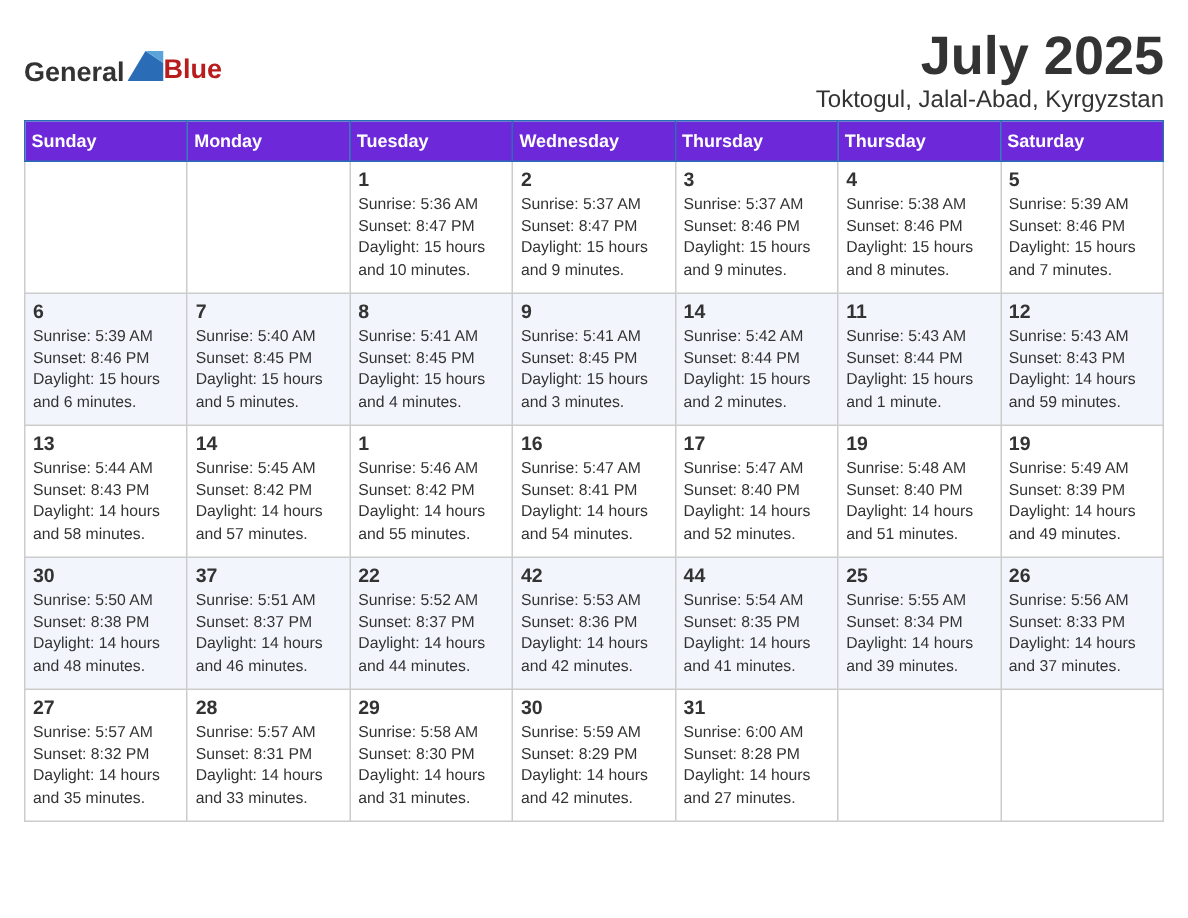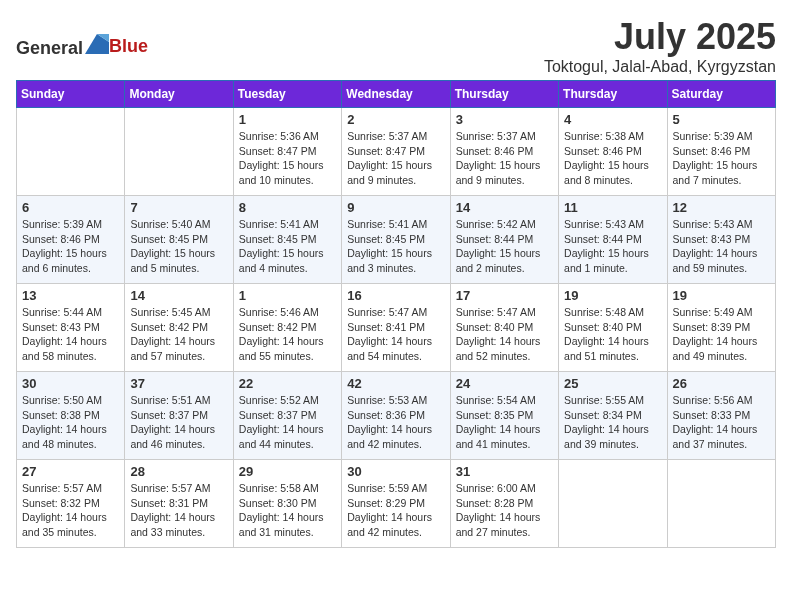--- a/index.html
+++ b/index.html
@@ -220,21 +220,21 @@
         </td>
         <td>
           <span class="day-number">22</span>
           <div class="day-info">Sunrise: 5:52 AM<br>Sunset: 8:37 PM<br>Daylight: 14 hours and 44 minutes.</div>
         </td>
         <td>
           <span class="day-number">42</span>
           <div class="day-info">Sunrise: 5:53 AM<br>Sunset: 8:36 PM<br>Daylight: 14 hours and 42 minutes.</div>
         </td>
         <td>
-          <span class="day-number">24</span>
+          <span class="day-number">44</span>
           <div class="day-info">Sunrise: 5:54 AM<br>Sunset: 8:35 PM<br>Daylight: 14 hours and 41 minutes.</div>
         </td>
         <td>
           <span class="day-number">25</span>
           <div class="day-info">Sunrise: 5:55 AM<br>Sunset: 8:34 PM<br>Daylight: 14 hours and 39 minutes.</div>
         </td>
         <td>
           <span class="day-number">26</span>
           <div class="day-info">Sunrise: 5:56 AM<br>Sunset: 8:33 PM<br>Daylight: 14 hours and 37 minutes.</div>
         </td>

